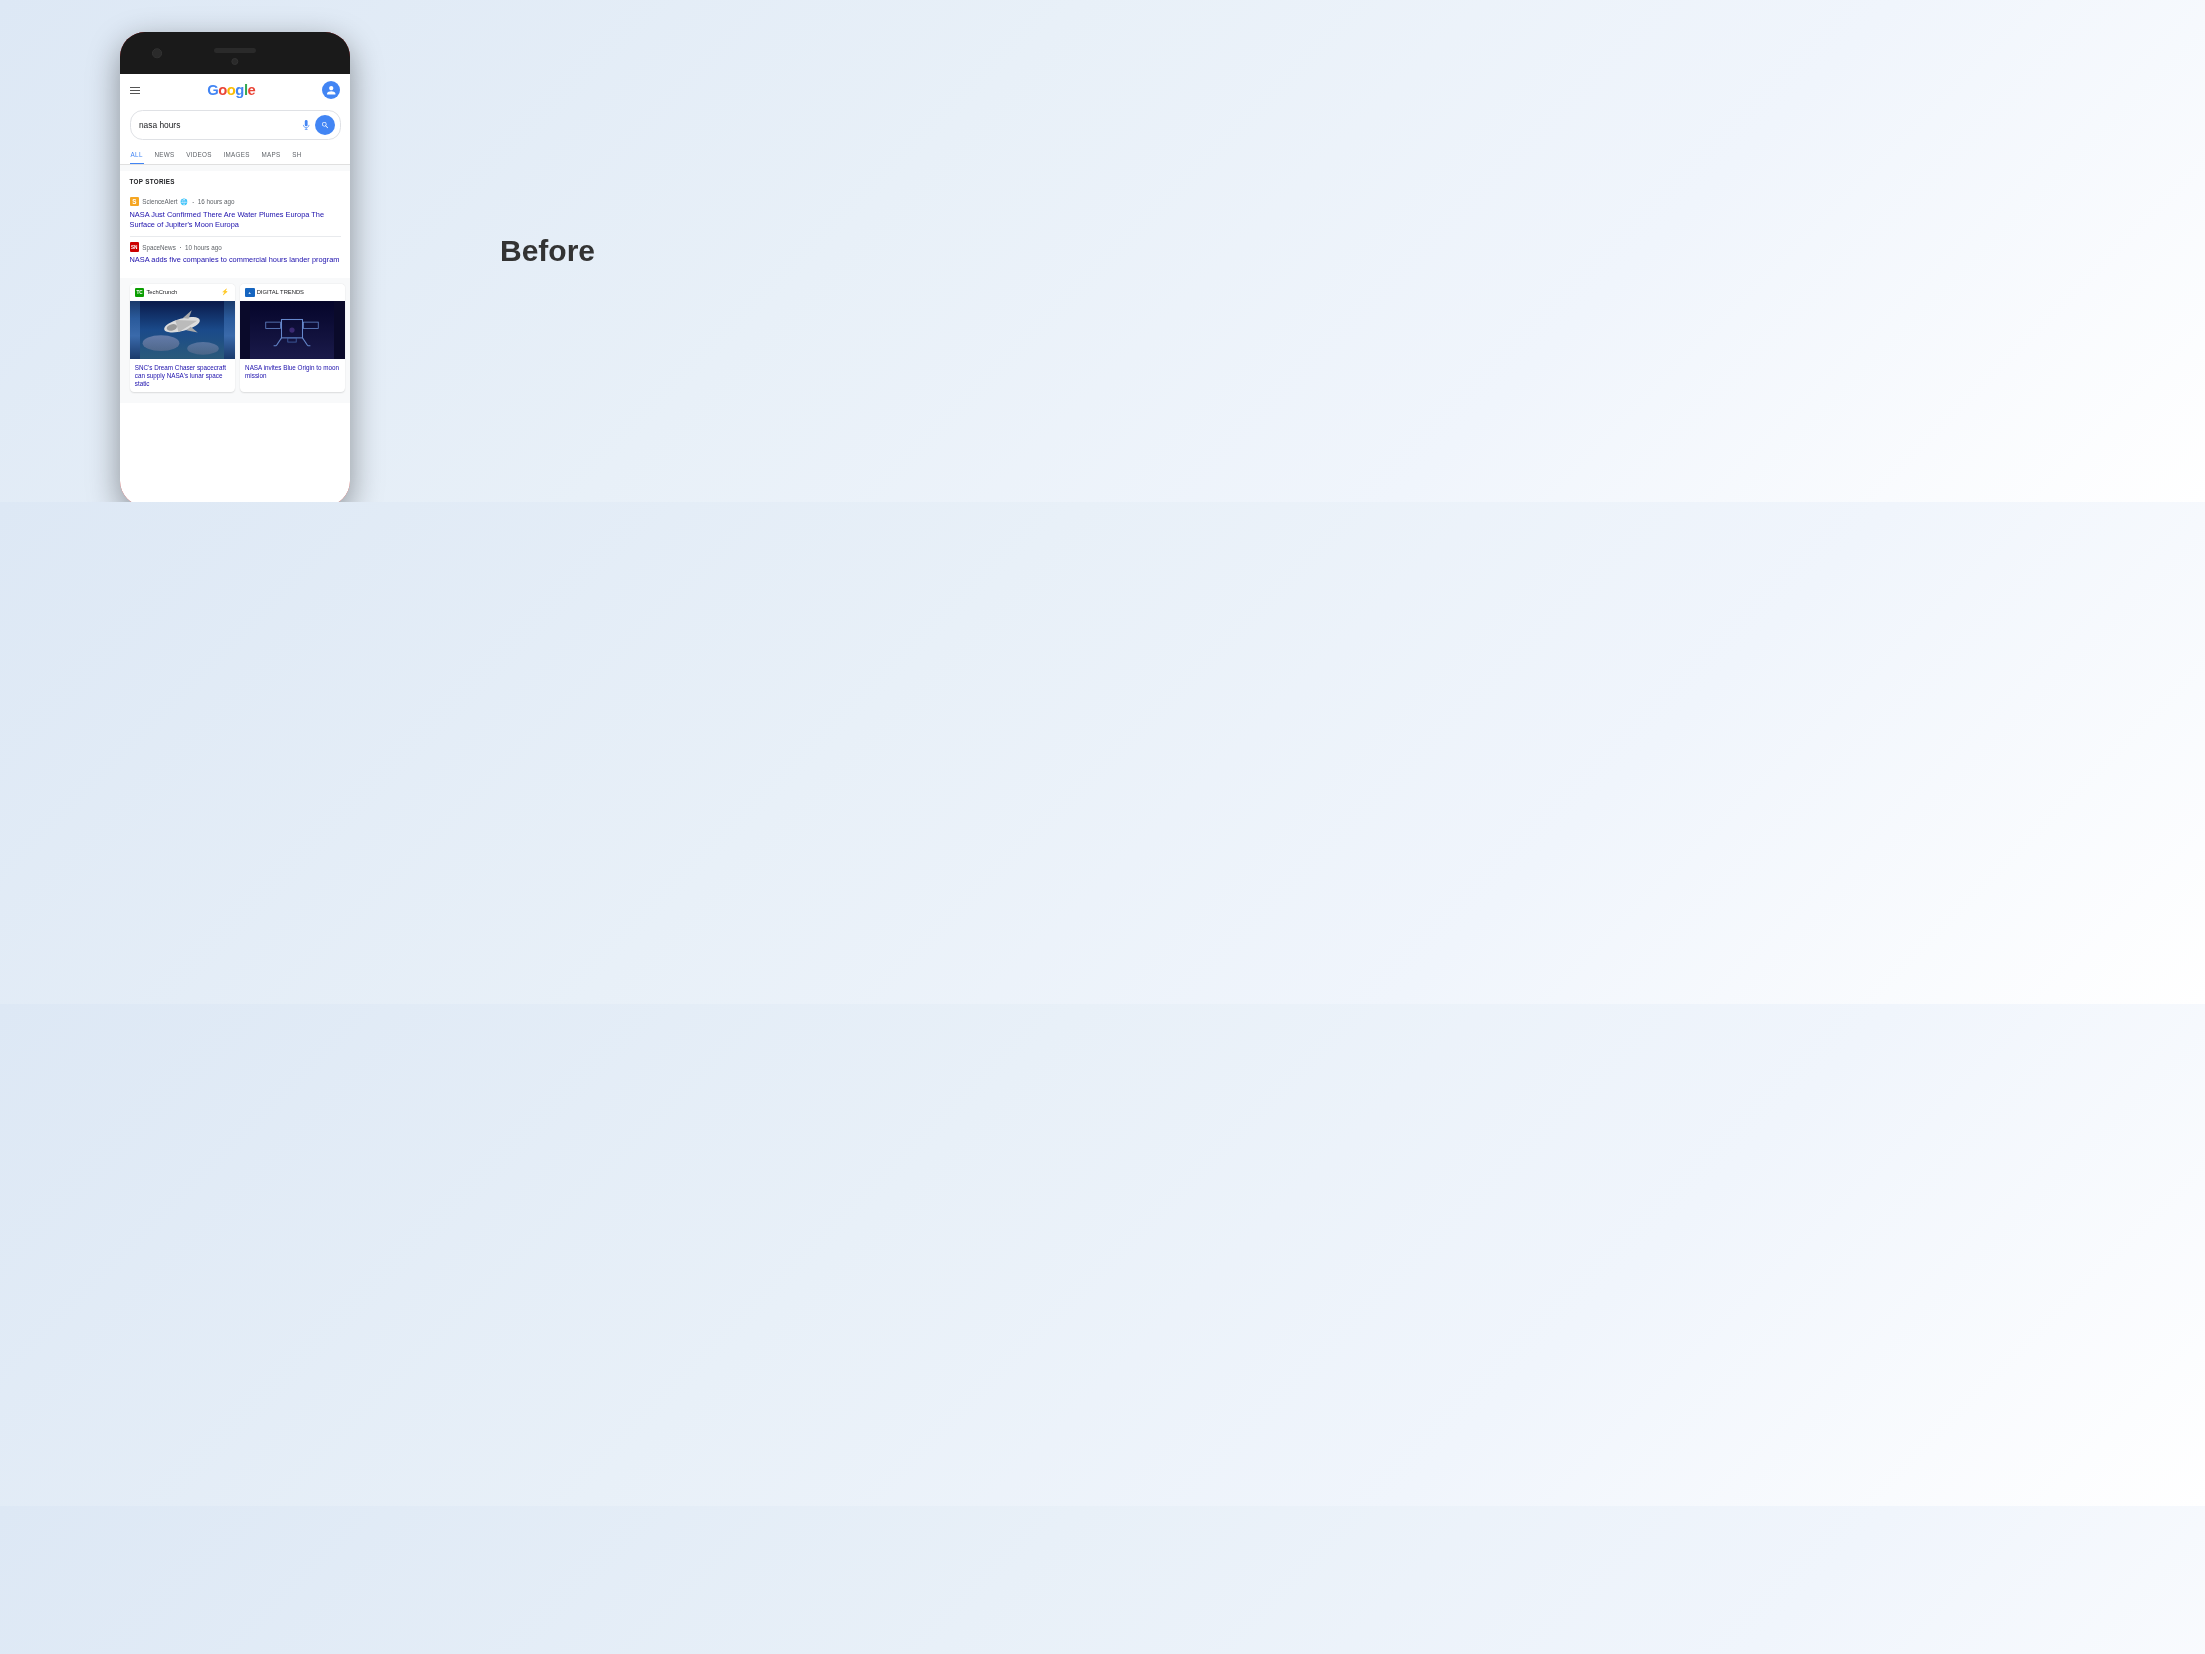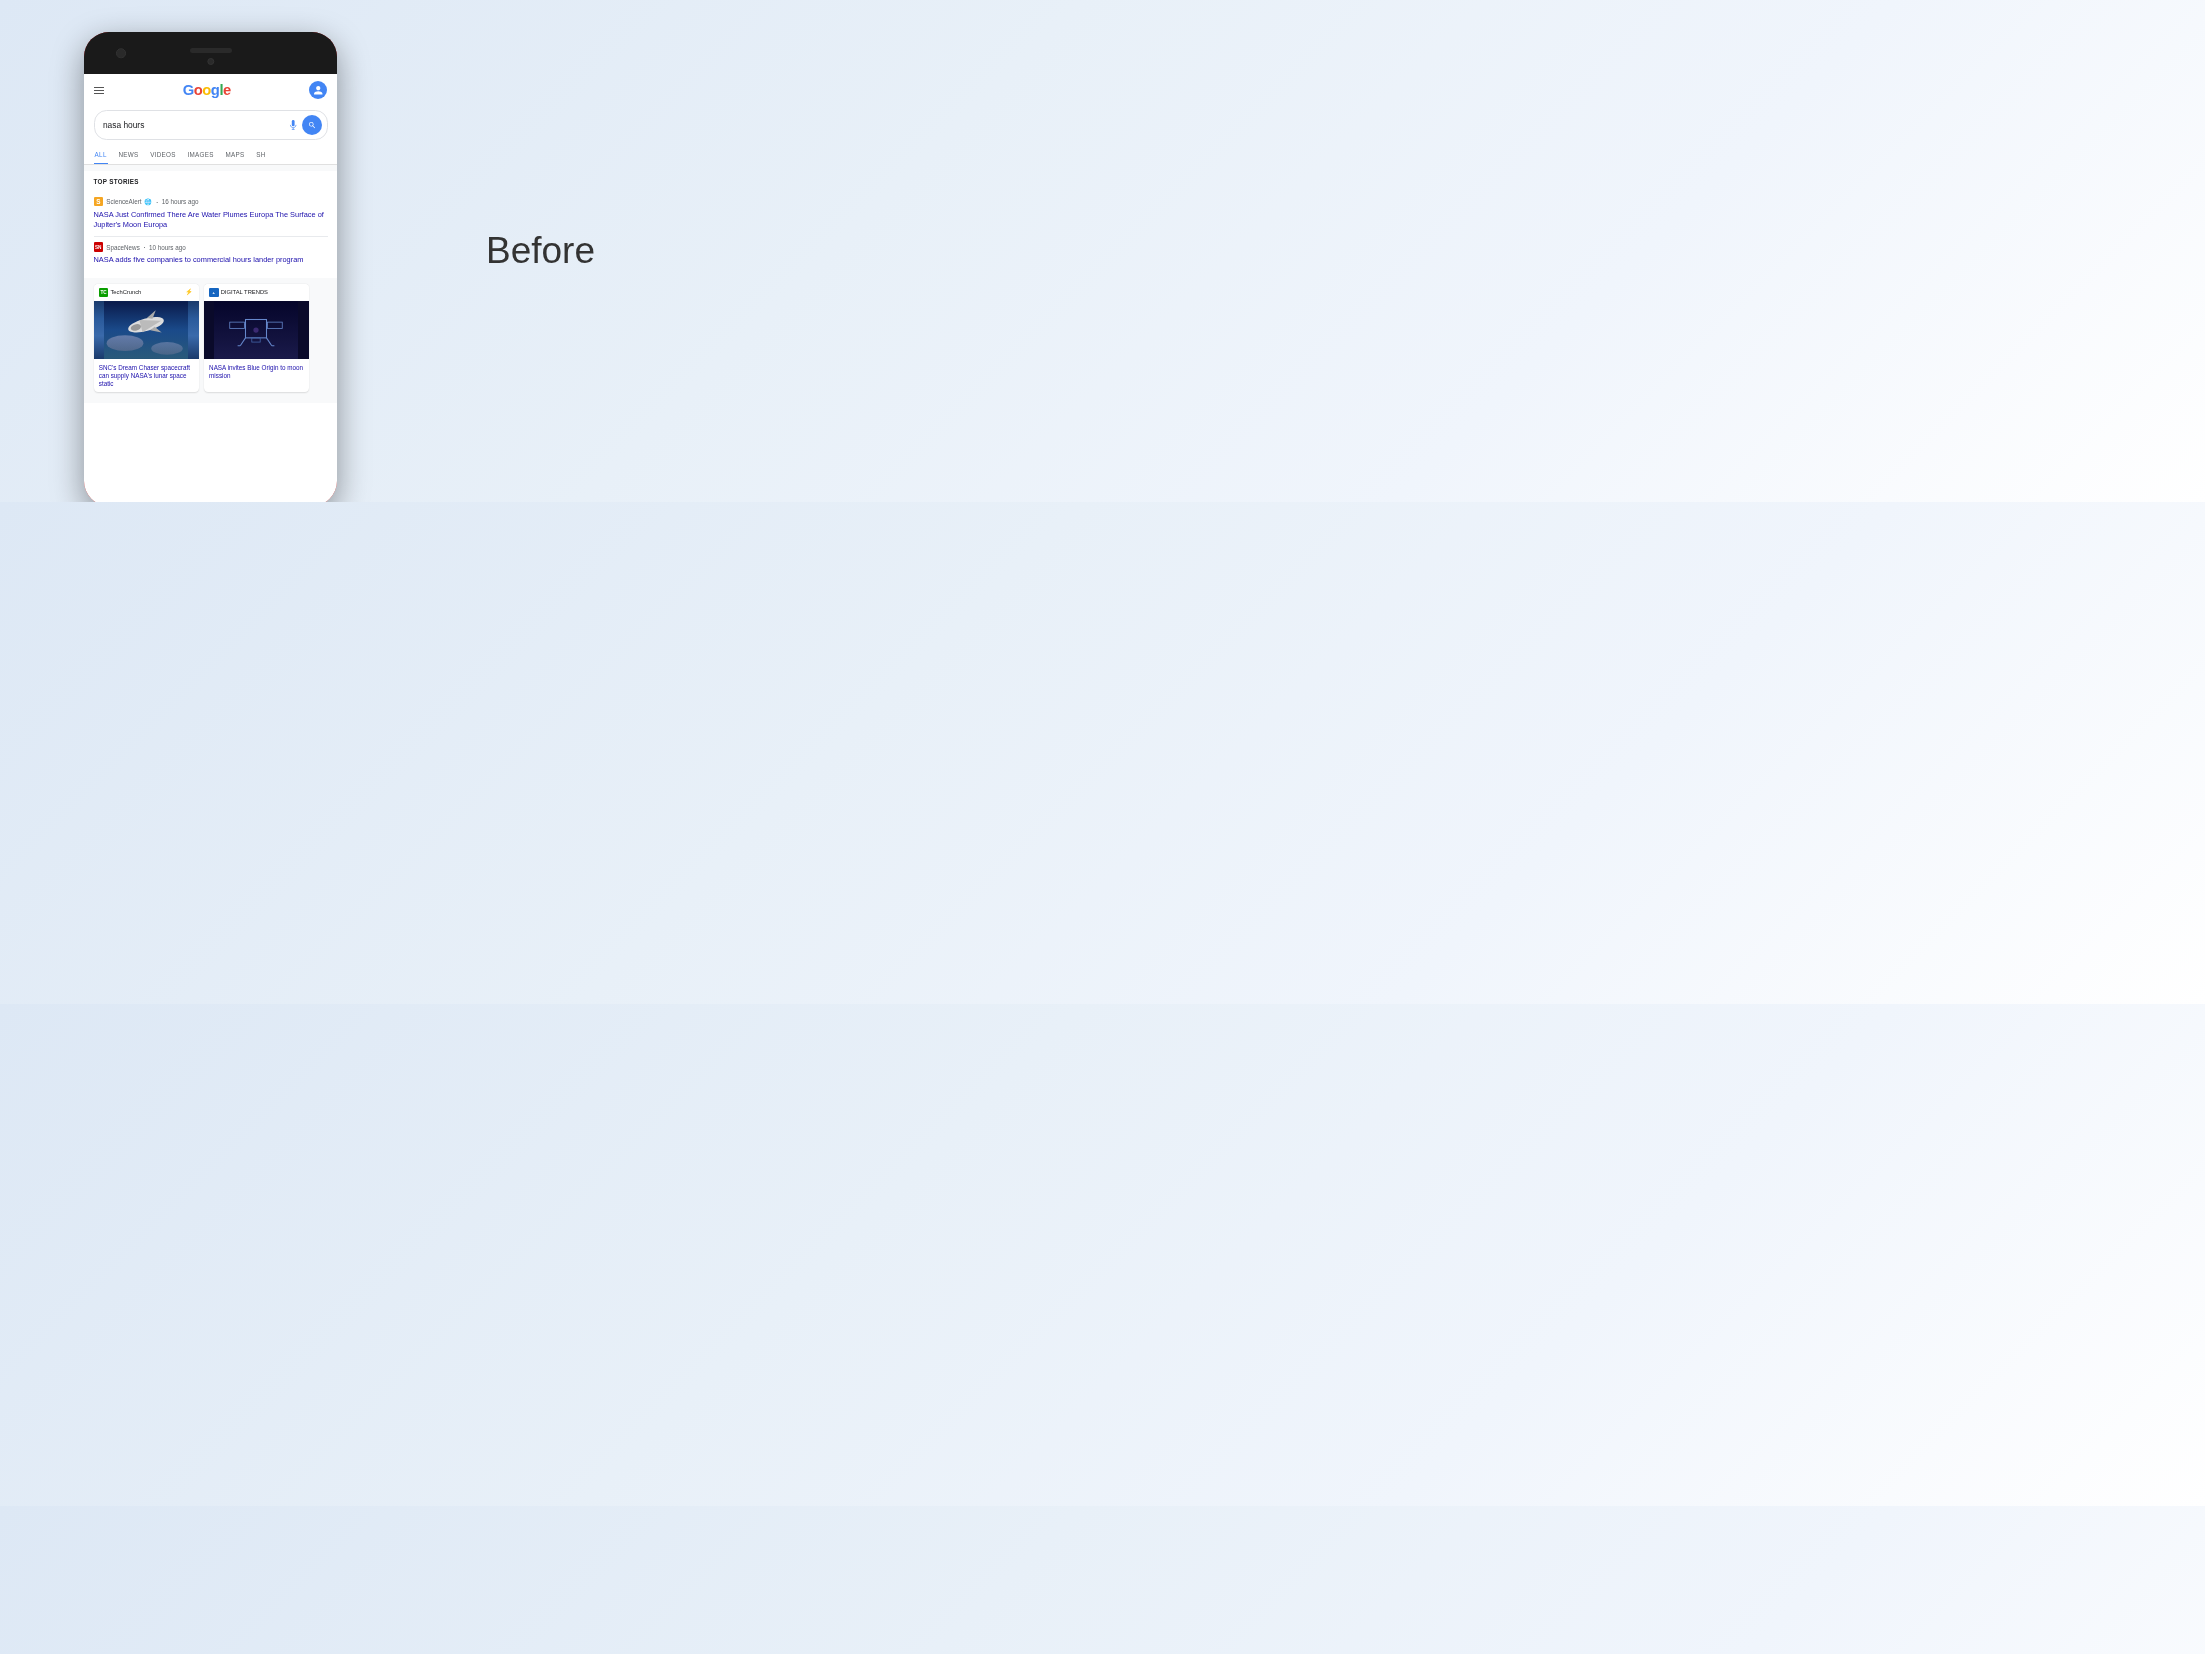--- a/index.html
+++ b/index.html
@@ -14,42 +14,43 @@
       font-family: Arial, sans-serif;
       overflow: hidden;
       position: relative;
     }
 
     .before-label {
       position: absolute;
       right: 74px;
       top: 50%;
       transform: translateY(-50%);
-      font-size: 37px;
+      font-size: 30px;
       color: #333;
-      font-weight: 400;
+      font-weight: 700;
       font-family: Arial, sans-serif;
     }
 
     .phone-container {
       position: absolute;
       left: 84px;
       top: 32px;
       width: 253px;
       height: 474px;
     }
 
     .phone-outer {
-      width: 253px;
+      width: 230px;
       height: 474px;
       background: #b91c1c;
       border-radius: 25px;
       position: relative;
       box-shadow: 0 10.5px 32px rgba(0,0,0,0.4);
       overflow: hidden;
+      margin-left: 36px;
     }
 
     .phone-top-bar {
       width: 100%;
       height: 42px;
       background: #1a1a1a;
       display: flex;
       align-items: center;
       justify-content: center;
       position: relative;

